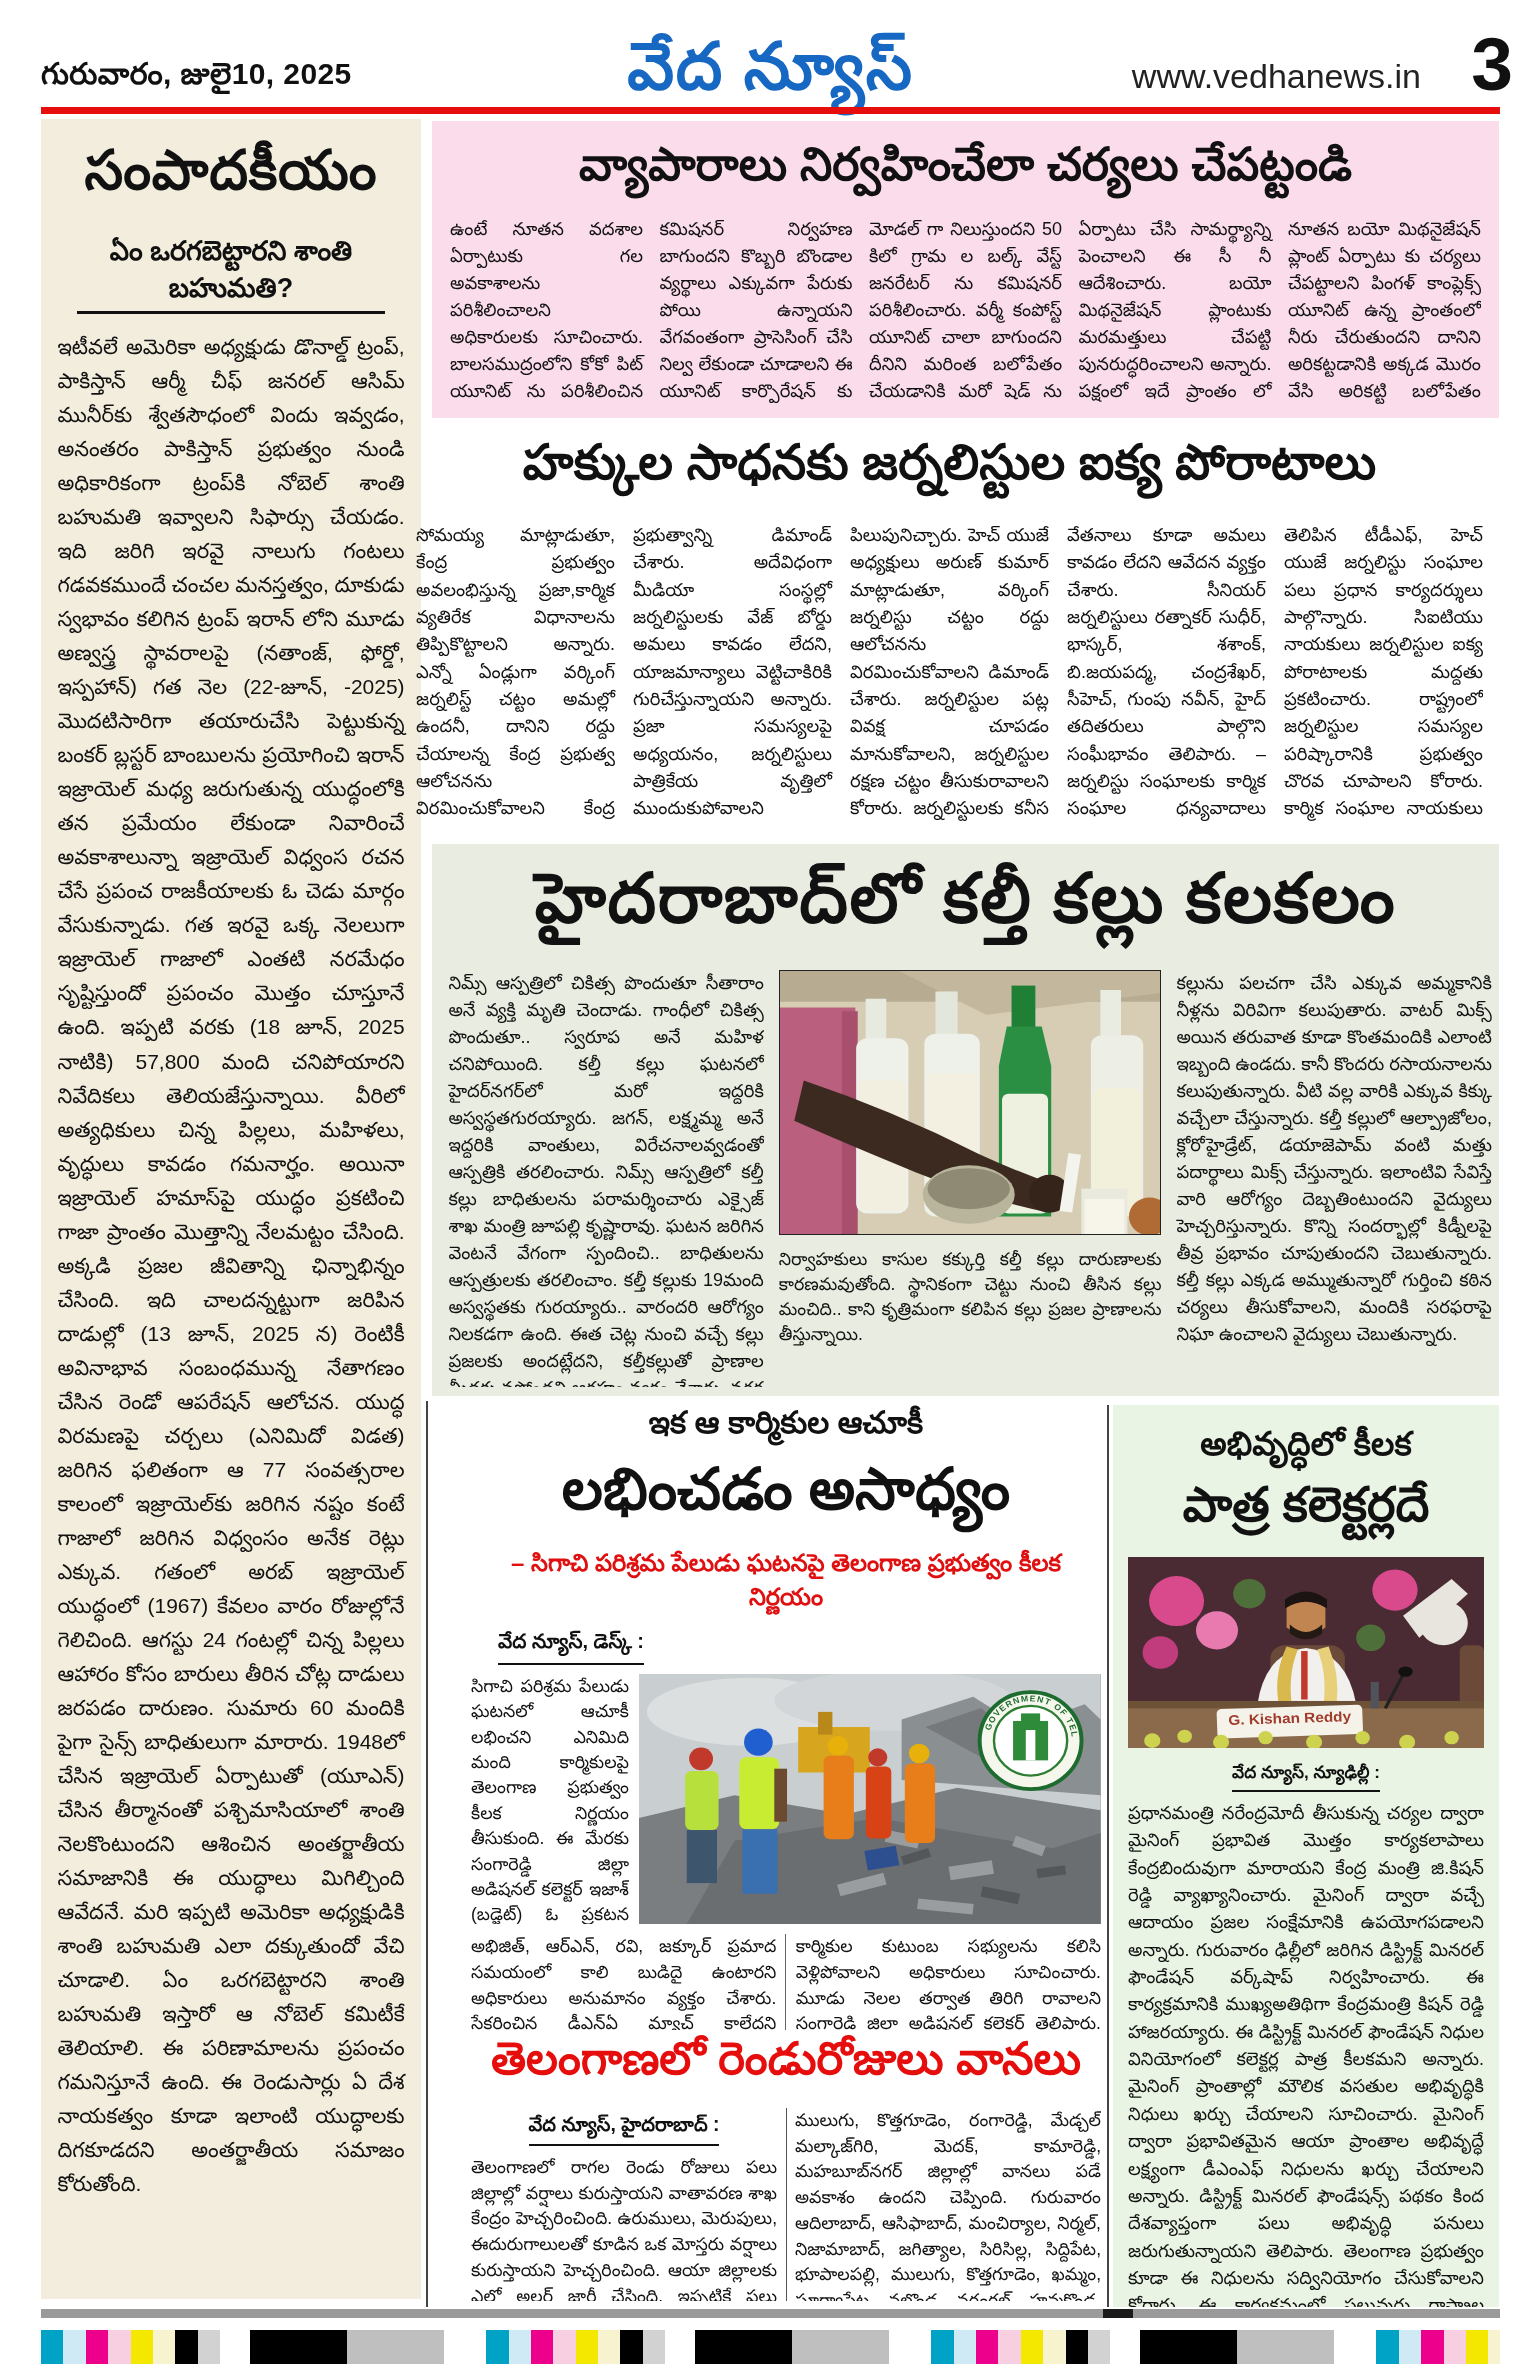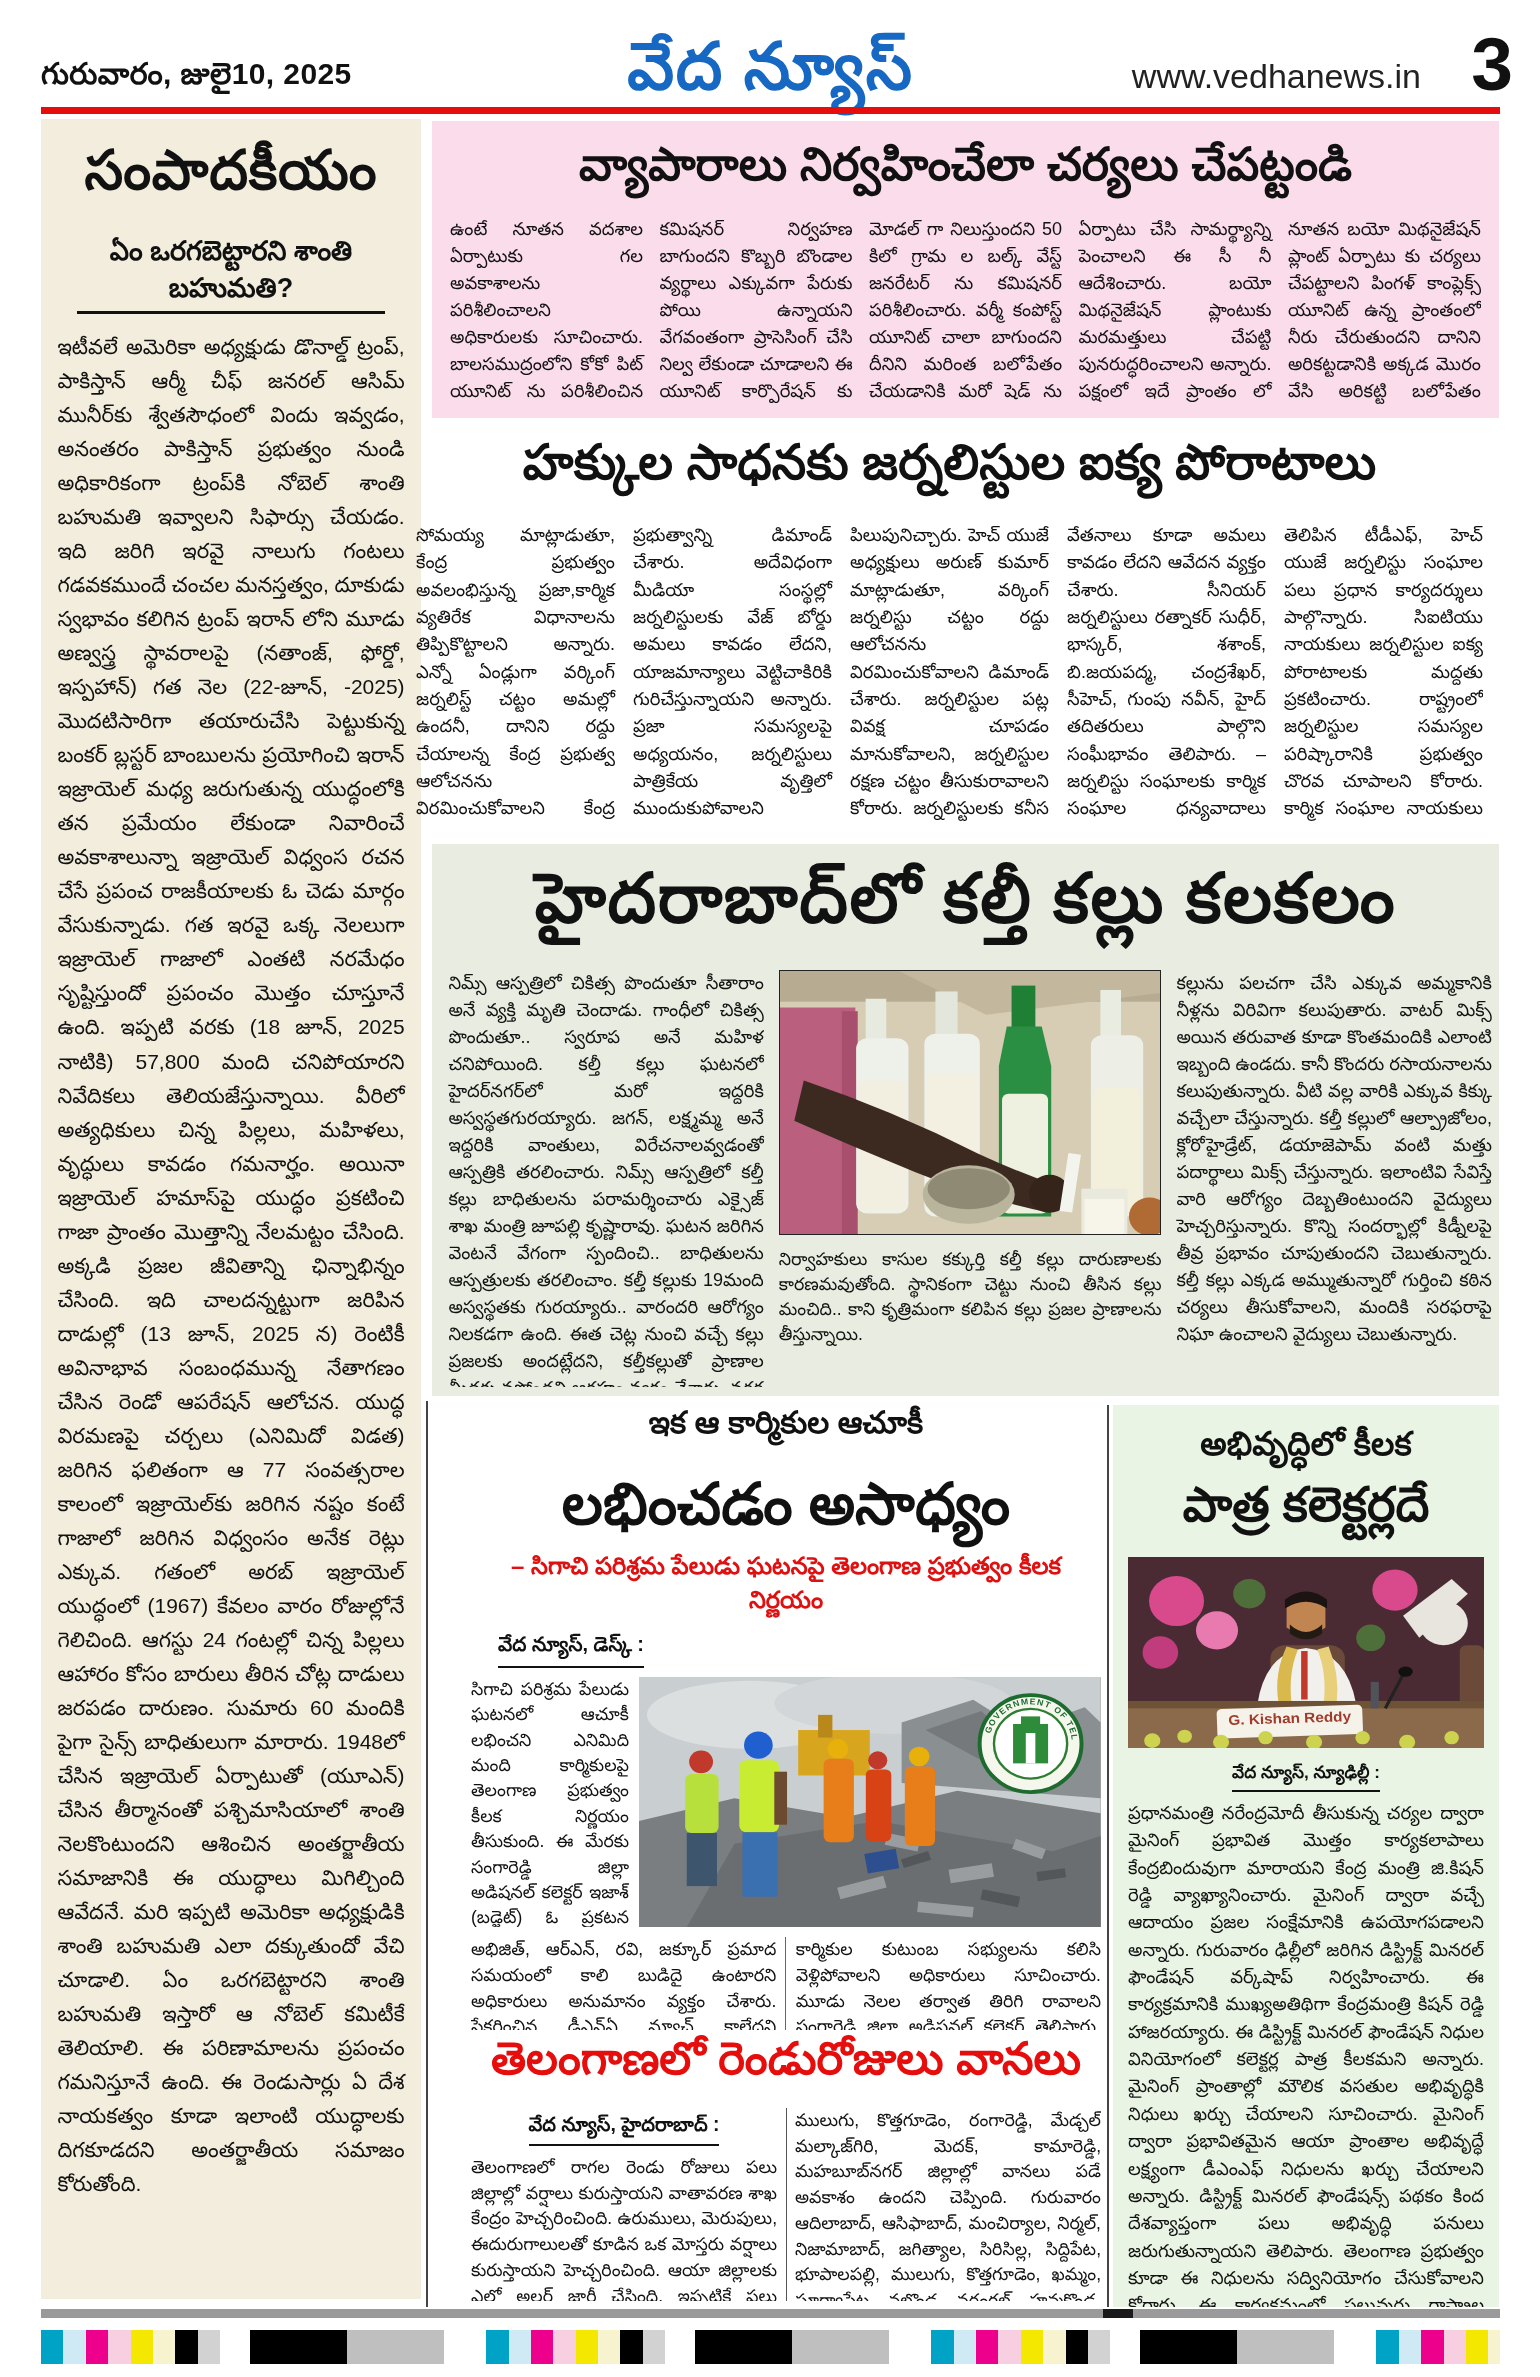--- a/index.html
+++ b/index.html
@@ -36,22 +36,22 @@
   .art-kallu{position:absolute;left:432px;top:844px;width:1067px;height:552px;background:#e9ece0;box-sizing:border-box;padding:9px 16.4px;overflow:hidden;}
   .art-kallu h1{margin:6px 0 15px;text-align:center;font-size:69px;font-weight:bold;letter-spacing:1.5px;}
   .kallu-grid{display:grid;grid-template-columns:30.5% 37% 30.5%;column-gap:15px;}
   .kallu-col{font-size:18px;line-height:1.5;text-align:justify;height:417px;overflow:hidden;}
   .kallu-photo{width:100%;height:265px;border:1.5px solid #222;box-sizing:border-box;background:#d6cdb4;}
   .kallu-cap{margin-top:9px;font-size:17.5px;line-height:1.42;text-align:justify;}
 
   
   .art-work{position:absolute;left:471px;top:1405px;width:630px;height:625px;box-sizing:border-box;overflow:hidden;}
   .aw-kicker{text-align:center;font-size:31px;font-weight:bold;}
-  .aw-head{text-align:center;font-size:58px;font-weight:bold;margin-top:22px;}
-  .aw-sub{text-align:center;font-size:24px;font-weight:bold;color:#e01010;}
+  .aw-head{text-align:center;font-size:58px;font-weight:bold;margin-top:7px;}
+  .aw-sub{text-align:center;font-size:24px;font-weight:bold;color:#e01010;margin-top:12px;}
   .aw-byline{margin:13.4px 0 6px 27px;font-size:20px;font-weight:bold;display:inline-block;border-bottom:2.2px solid #111;padding-bottom:4.5px;}
   .aw-row{display:flex;gap:10.4px;margin-top:3px;}
   .aw-side{width:158px;font-size:17.5px;line-height:1.45;text-align:justify;height:250px;overflow:hidden;}
   .aw-photo{flex:1;height:250px;background:#9aa0a3;}
   .aw-body{margin-top:10.4px;column-count:2;column-gap:19.4px;column-rule:1.1px solid #666;font-size:17.5px;line-height:1.47;text-align:justify;height:142px;overflow:hidden;}
 
   
   .art-rain{position:absolute;left:471px;top:2033px;width:630px;height:268px;box-sizing:border-box;overflow:hidden;}
   .ar-head{text-align:center;font-size:45px;font-weight:bold;color:#e60d0d;margin:0 0 12px;}
   .ar-cols{display:grid;grid-template-columns:1fr 1fr;column-gap:18px;position:relative;}

